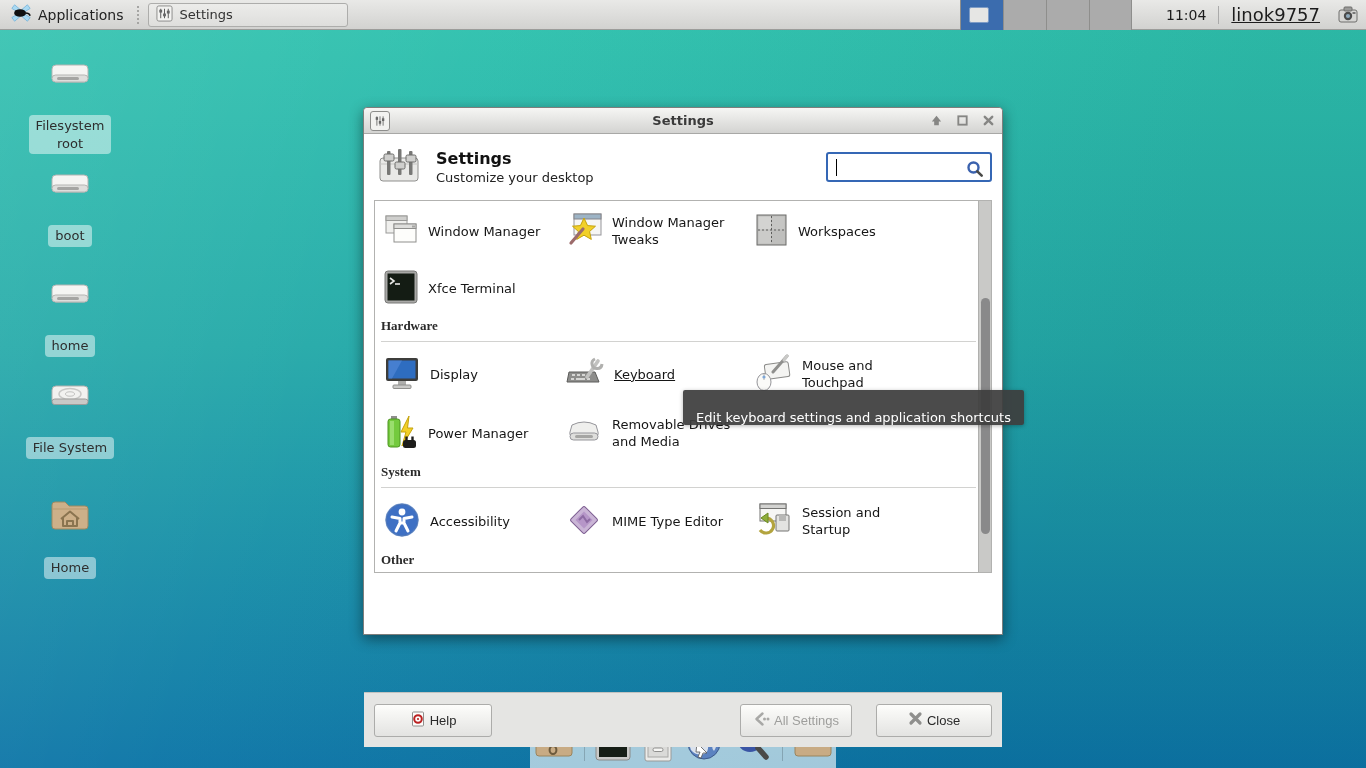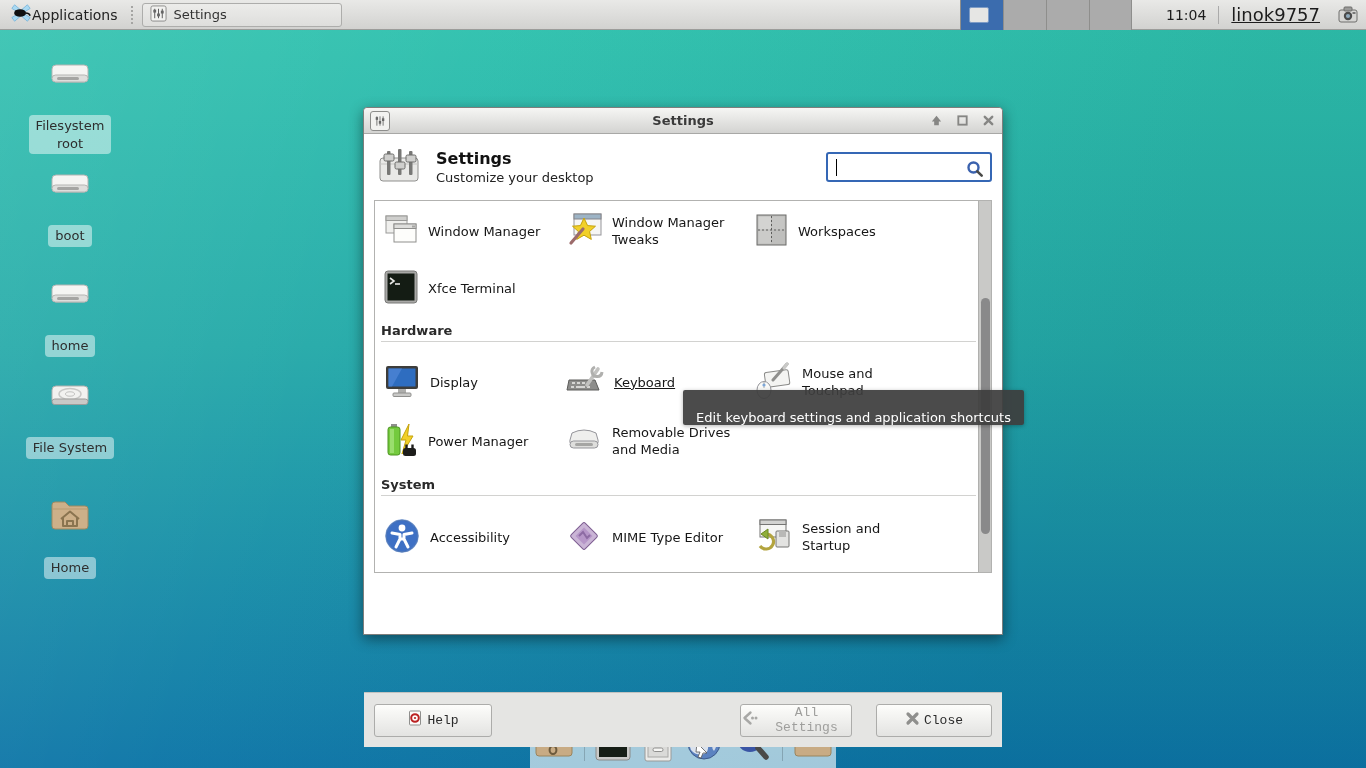--- a/index.html
+++ b/index.html
@@ -13,21 +13,21 @@
   }
 
   
   .panel {
     position:absolute; top:0; left:0; width:100%; height:30px;
     background:linear-gradient(#e9e9e7,#d2d2d0);
     border-bottom:1px solid #9c9c9a;
     display:flex; align-items:center; z-index:40;
     font-size:14px; color:#222;
   }
-  .apps-btn { display:flex; align-items:center; gap:0; padding:0 10px; height:100%; cursor:default; }
+  .apps-btn { display:flex; align-items:center; gap:6px; padding:0 10px; height:100%; cursor:default; }
   .panel-sep { height:18px; border-left:2px dotted #a5a5a3; margin:0 3px; }
   .task-btn {
     width:200px; height:24px; margin-left:6px;
     background:linear-gradient(#ececea,#dededc);
     border:1px solid #adadab; border-radius:3px;
     display:flex; align-items:center; gap:7px; padding:0 7px; font-size:13px; color:#333;
   }
   .panel-spacer { flex:1; }
   .pager { display:flex; height:30px; }
   .pager .ws { width:43px; height:100%; background:#ababab; border-left:1px solid #8e8e8c; }
@@ -86,34 +86,34 @@
   .search-mag { position:absolute; right:6px; top:6px; }
 
   .body-wrap { height:492px; padding:0 10px; }
   .viewport { position:relative; height:373px; border:1px solid #b2b2b0; background:#fff; overflow:hidden; }
   .list { width:calc(100% - 13px); padding-top:3px; }
   .row { display:grid; grid-template-columns:182px 188px 1fr; padding-left:8px; }
   .item { display:flex; align-items:center; gap:9px; cursor:pointer; }
   .h56 { height:56px; } .h58 { height:58px; } .h60 { height:60px; }
   .item-label { font-size:13px; color:#161616; line-height:1.3; white-space:pre-line; }
   .item-label.hovered { text-decoration:underline; }
-  .sec { height:24px; margin:0 2px 12px 6px; border-bottom:1px solid #d2d2d0; display:flex; align-items:flex-end; }
+  .sec { height:24px; margin:0 2px 4px 6px; border-bottom:1px solid #d2d2d0; display:flex; align-items:flex-start;font-family:Liberation Serif, serif; }
   .sec span { font-size:13px; font-weight:bold; color:#2a2a2a; padding-bottom:3px; }
   .clip-item { height:10px; margin-left:14px; overflow:hidden; }
   .clip-item .stub { width:30px; height:30px; background:#d8d8d6; border:1px solid #aaa; border-radius:3px; }
 
   .scrollbar { position:absolute; right:0; top:0; width:13px; height:100%; background:#c9c9c7; border-left:1px solid #b0b0ae; }
   .thumb { position:absolute; left:2px; width:9px; top:97px; height:236px; background:#89898a; border-radius:5px; }
 
   .footer { height:55px; background:#e5e5e3; border-top:1px solid #c2c2c0;
     display:flex; align-items:center; padding:0 10px; }
   .btn {
     height:33px; background:linear-gradient(#fdfdfb,#e3e3e1);
     border:1px solid #acacaa; border-radius:3px; font-size:13px; color:#2a2a2a;
-    display:flex; align-items:center; justify-content:center; gap:4px; font-family:Liberation Mono, monospace;
+    display:flex; align-items:center; justify-content:center; gap:4px; font-family:Liberation Sans, sans-serif;
   }
   .btn-help { width:118px; }
   .btn-all { width:112px; margin-left:auto; margin-right:24px; color:#9e9e9c; }
   .btn-close { width:116px; }
 
   
   .tooltip {
     position:absolute; left:683px; top:390px; width:341px; height:35px;
     background:rgba(61,61,61,0.93); border-radius:2px; z-index:30;
     color:#fff; font-size:13px; display:flex; align-items:flex-end; justify-content:center;

